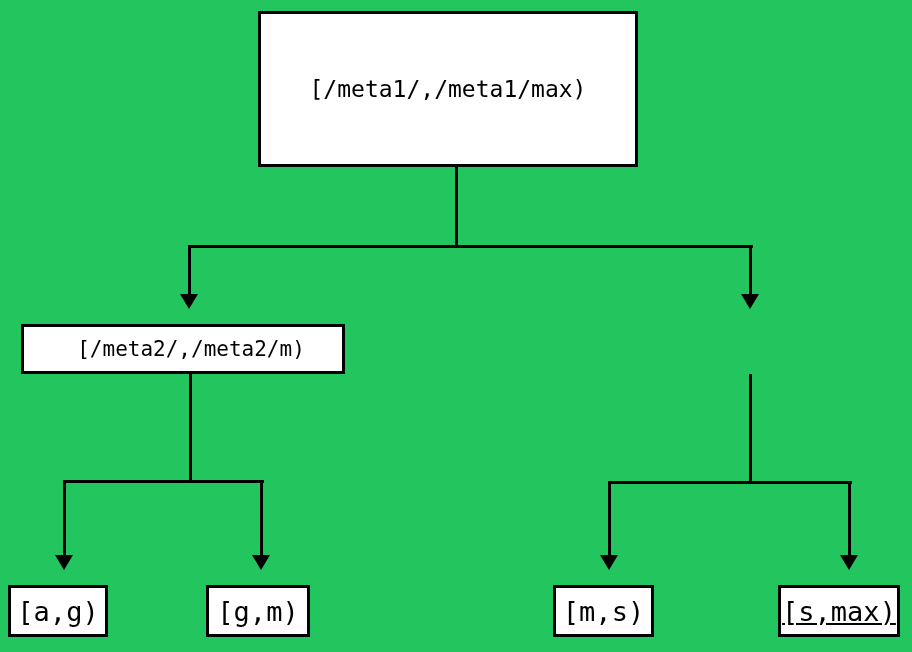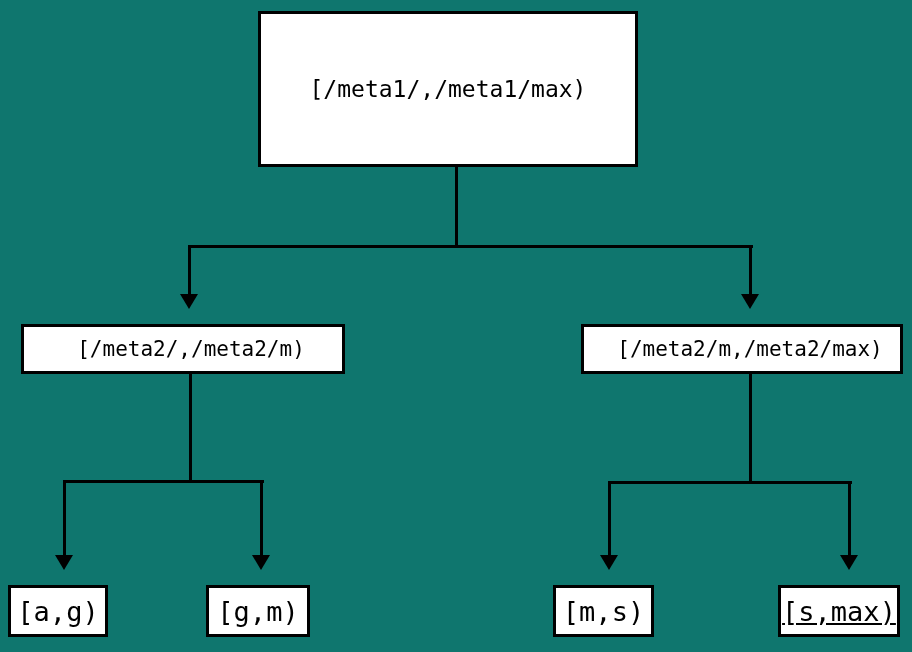--- a/index.html
+++ b/index.html
@@ -8,21 +8,21 @@
     padding: 0;
     background: #ffffff;
   }
   body {
     font-family: "DejaVu Sans Mono", monospace;
   }
   #diagram-canvas {
     position: relative;
     width: 912px;
     height: 652px;
-    background: #0f766e;
+    background: #22c55e;
     overflow: hidden;
   }
   .node-box {
     position: absolute;
     box-sizing: border-box;
     border: 3px solid #000000;
     background: #ffffff;
     display: flex;
     align-items: center;
     justify-content: center;
@@ -107,23 +107,20 @@
   <div class="edge-v" style="left:188px; top:245px; height:49px;"></div>
   <div class="arrow-head" style="left:180px; top:294px;"></div>
 
   <div class="edge-v" style="left:749px; top:245px; height:49px;"></div>
   <div class="arrow-head" style="left:741px; top:294px;"></div>
 
   <div class="node-box mid-node mid-left">
     <span class="node-label">[/meta2/,/meta2/m)</span>
   </div>
 
-  <div class="node-box mid-node mid-right">
-    <span class="node-label">[/meta2/m,/meta2/max)</span>
-  </div>
 
   <div class="edge-v" style="left:189px; top:374px; height:106px;"></div>
 
   <div class="edge-h" style="left:64px; top:480px; width:200px;"></div>
 
   <div class="edge-v" style="left:63px; top:480px; height:75px;"></div>
   <div class="arrow-head" style="left:55px; top:555px;"></div>
 
   <div class="edge-v" style="left:260px; top:480px; height:75px;"></div>
   <div class="arrow-head" style="left:252px; top:555px;"></div>

